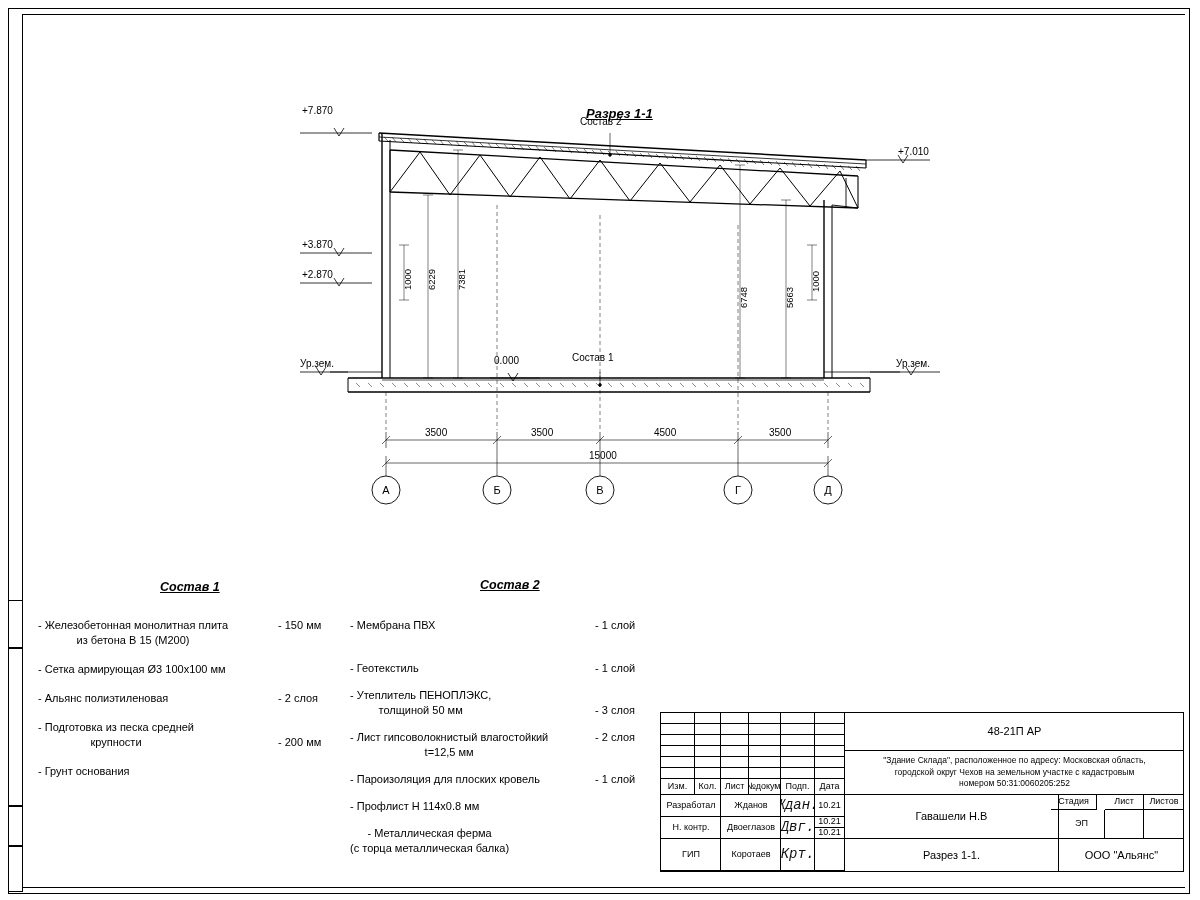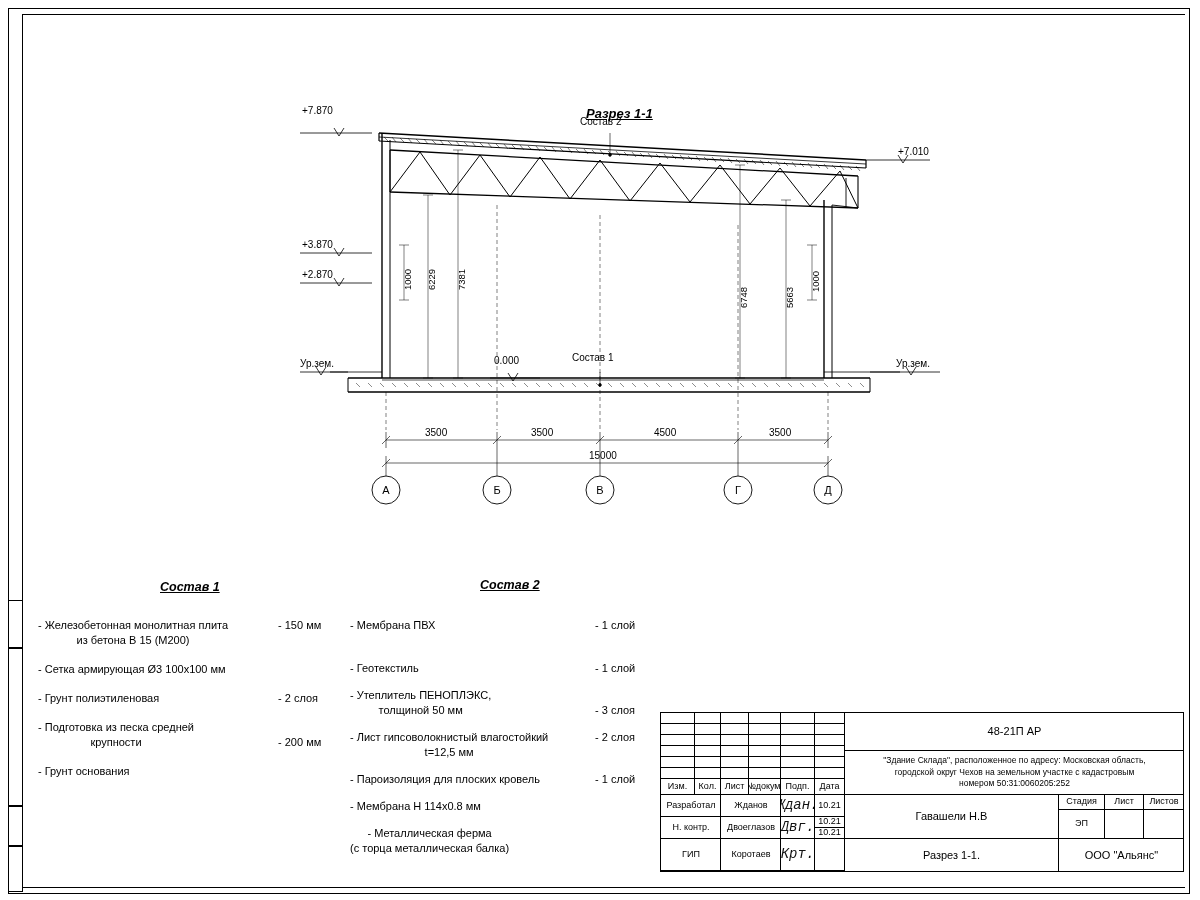--- a/index.html
+++ b/index.html
@@ -449,21 +449,21 @@
     <div class="comp-row">
       <span class="comp-text">- Железобетонная  монолитная плита
   из бетона В 15 (М200)</span>
       <span class="comp-val">- 150 мм</span>
     </div>
     <div class="comp-row" style="margin-top:14px;">
       <span class="comp-text">- Сетка армирующая Ø3 100х100 мм</span>
       <span class="comp-val"></span>
     </div>
     <div class="comp-row" style="margin-top:14px;">
-      <span class="comp-text">- Грунт полиэтиленовая</span>
+      <span class="comp-text">- Альянс полиэтиленовая</span>
       <span class="comp-val">-  2 слоя</span>
     </div>
     <div class="comp-row" style="margin-top:14px;">
       <span class="comp-text">- Подготовка из песка средней
   крупности</span>
       <span class="comp-val" style="top:15px;">- 200 мм</span>
     </div>
     <div class="comp-row" style="margin-top:14px;">
       <span class="comp-text">- Грунт основания</span>
       <span class="comp-val"></span>
@@ -488,21 +488,21 @@
     <div class="comp-row" style="margin-top:12px;">
       <span class="comp-text">- Лист гипсоволокнистый влагостойкий
   t=12,5 мм</span>
       <span class="comp-val2">- 2 слоя</span>
     </div>
     <div class="comp-row" style="margin-top:12px;">
       <span class="comp-text">- Пароизоляция для плоских кровель</span>
       <span class="comp-val2">- 1 слой</span>
     </div>
     <div class="comp-row" style="margin-top:12px;">
-      <span class="comp-text">- Мембрана Н 114х0.8 мм</span>
+      <span class="comp-text">- Профлист Н 114х0.8 мм</span>
       <span class="comp-val2"></span>
     </div>
     <div class="comp-row" style="margin-top:12px;">
       <span class="comp-text">- Металлическая ферма
   (с торца металлическая балка)</span>
       <span class="comp-val2"></span>
     </div>
   </div>
 
   <div class="stamp">
@@ -583,21 +583,21 @@
     </div>
 
     <div class="cell" style="left:184px; top:38px; width:339px; height:44px; border-right:none; white-space:pre-line; font-size:8.5px; line-height:1.35;">"Здание Склада", расположенное по адресу: Московская область,
 городской округ Чехов на земельном участке с кадастровым
 номером 50:31:0060205:252</div>
 
     <div class="cell" style="left:184px; top:82px; width:214px; height:44px;align-items:center;">
       <span class="big-label">Гавашели Н.В</span>
     </div>
 
-    <div class="cell txt" style="left:398px; top:82px; width:46px; height:15px;">Стадия</div>
+    <div class="cell txt" style="left:390px; top:82px; width:46px; height:15px;">Стадия</div>
     <div class="cell txt" style="left:444px; top:82px; width:39px; height:15px;">Лист</div>
     <div class="cell txt" style="left:483px; top:82px; width:40px; height:15px; border-right:none;">Листов</div>
 
     <div class="cell txt" style="left:398px; top:97px; width:46px; height:29px;">ЭП</div>
     <div class="cell txt" style="left:444px; top:97px; width:39px; height:29px;"></div>
     <div class="cell txt" style="left:483px; top:97px; width:40px; height:29px; border-right:none;"></div>
 
     <div class="cell" style="left:184px; top:126px; width:214px; height:32px; border-bottom:none;">
       <span class="big-label">Разрез 1-1.</span>
     </div>

